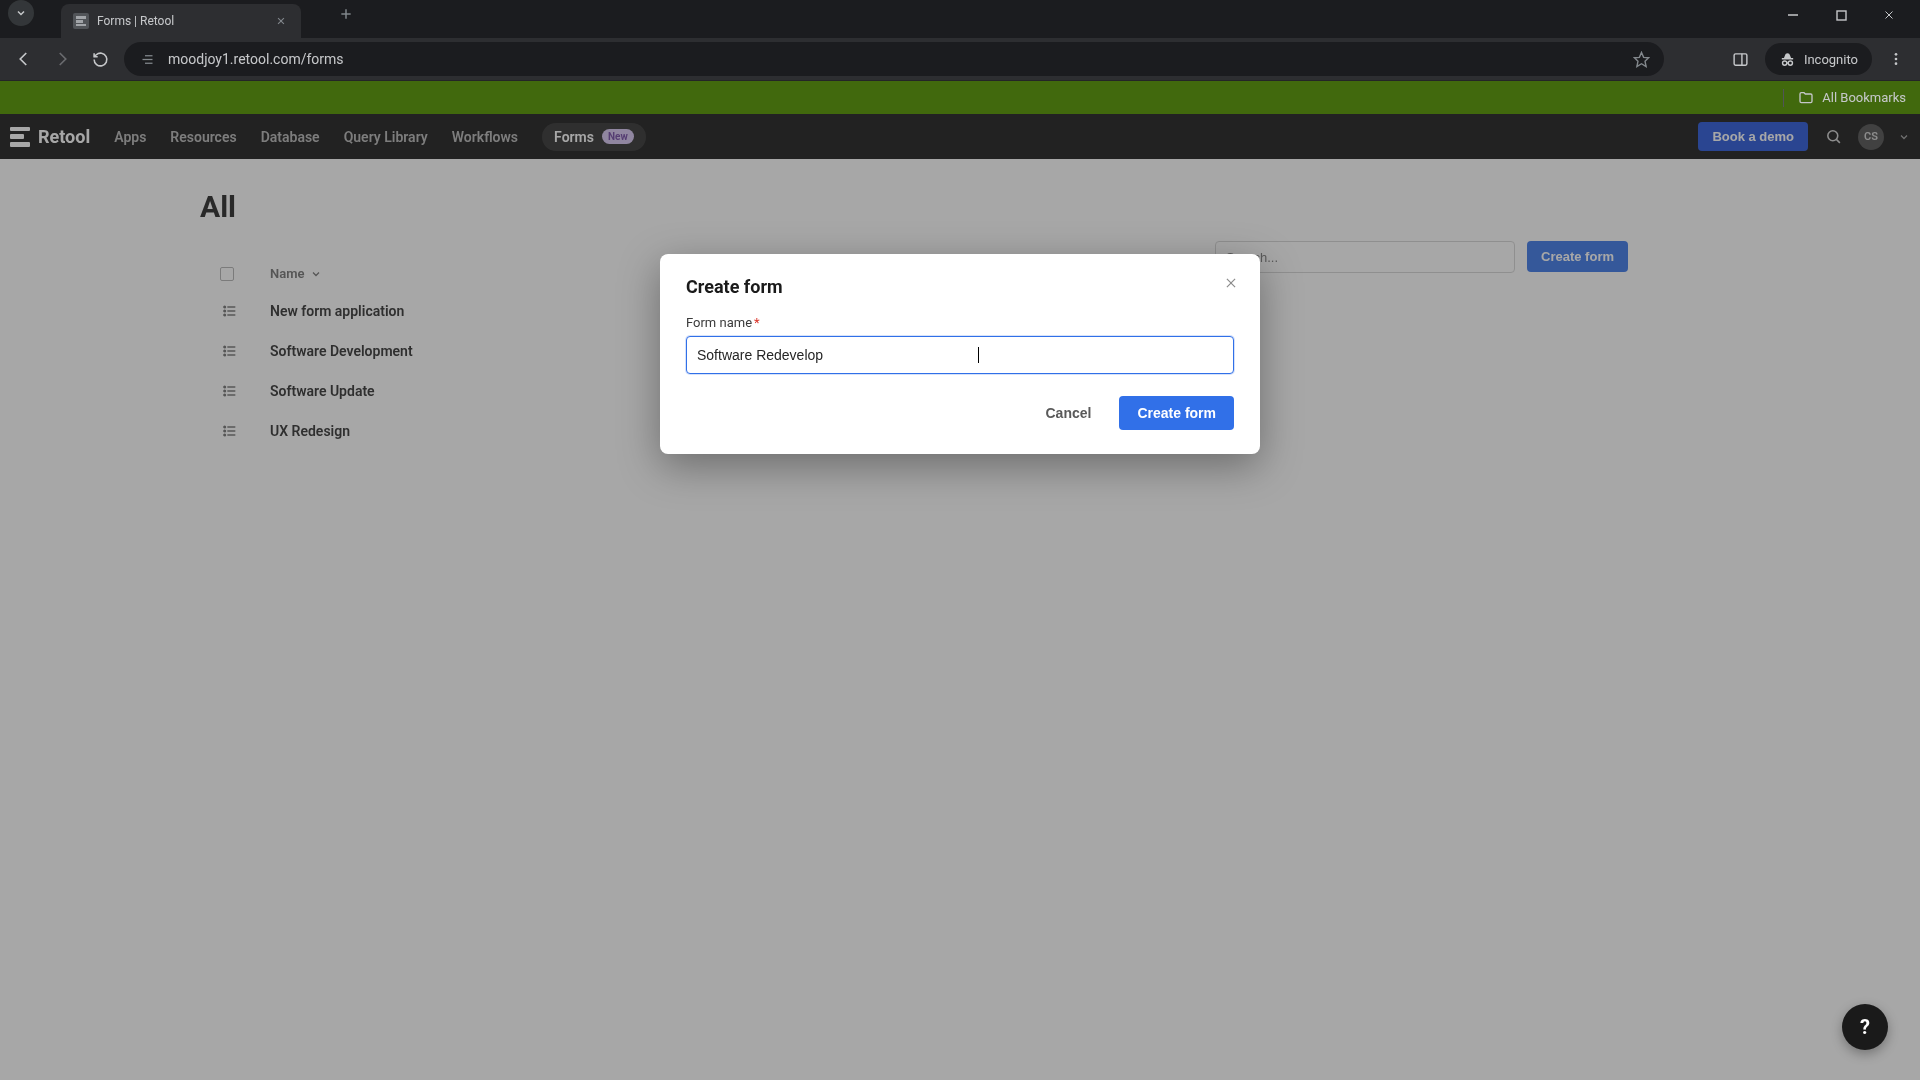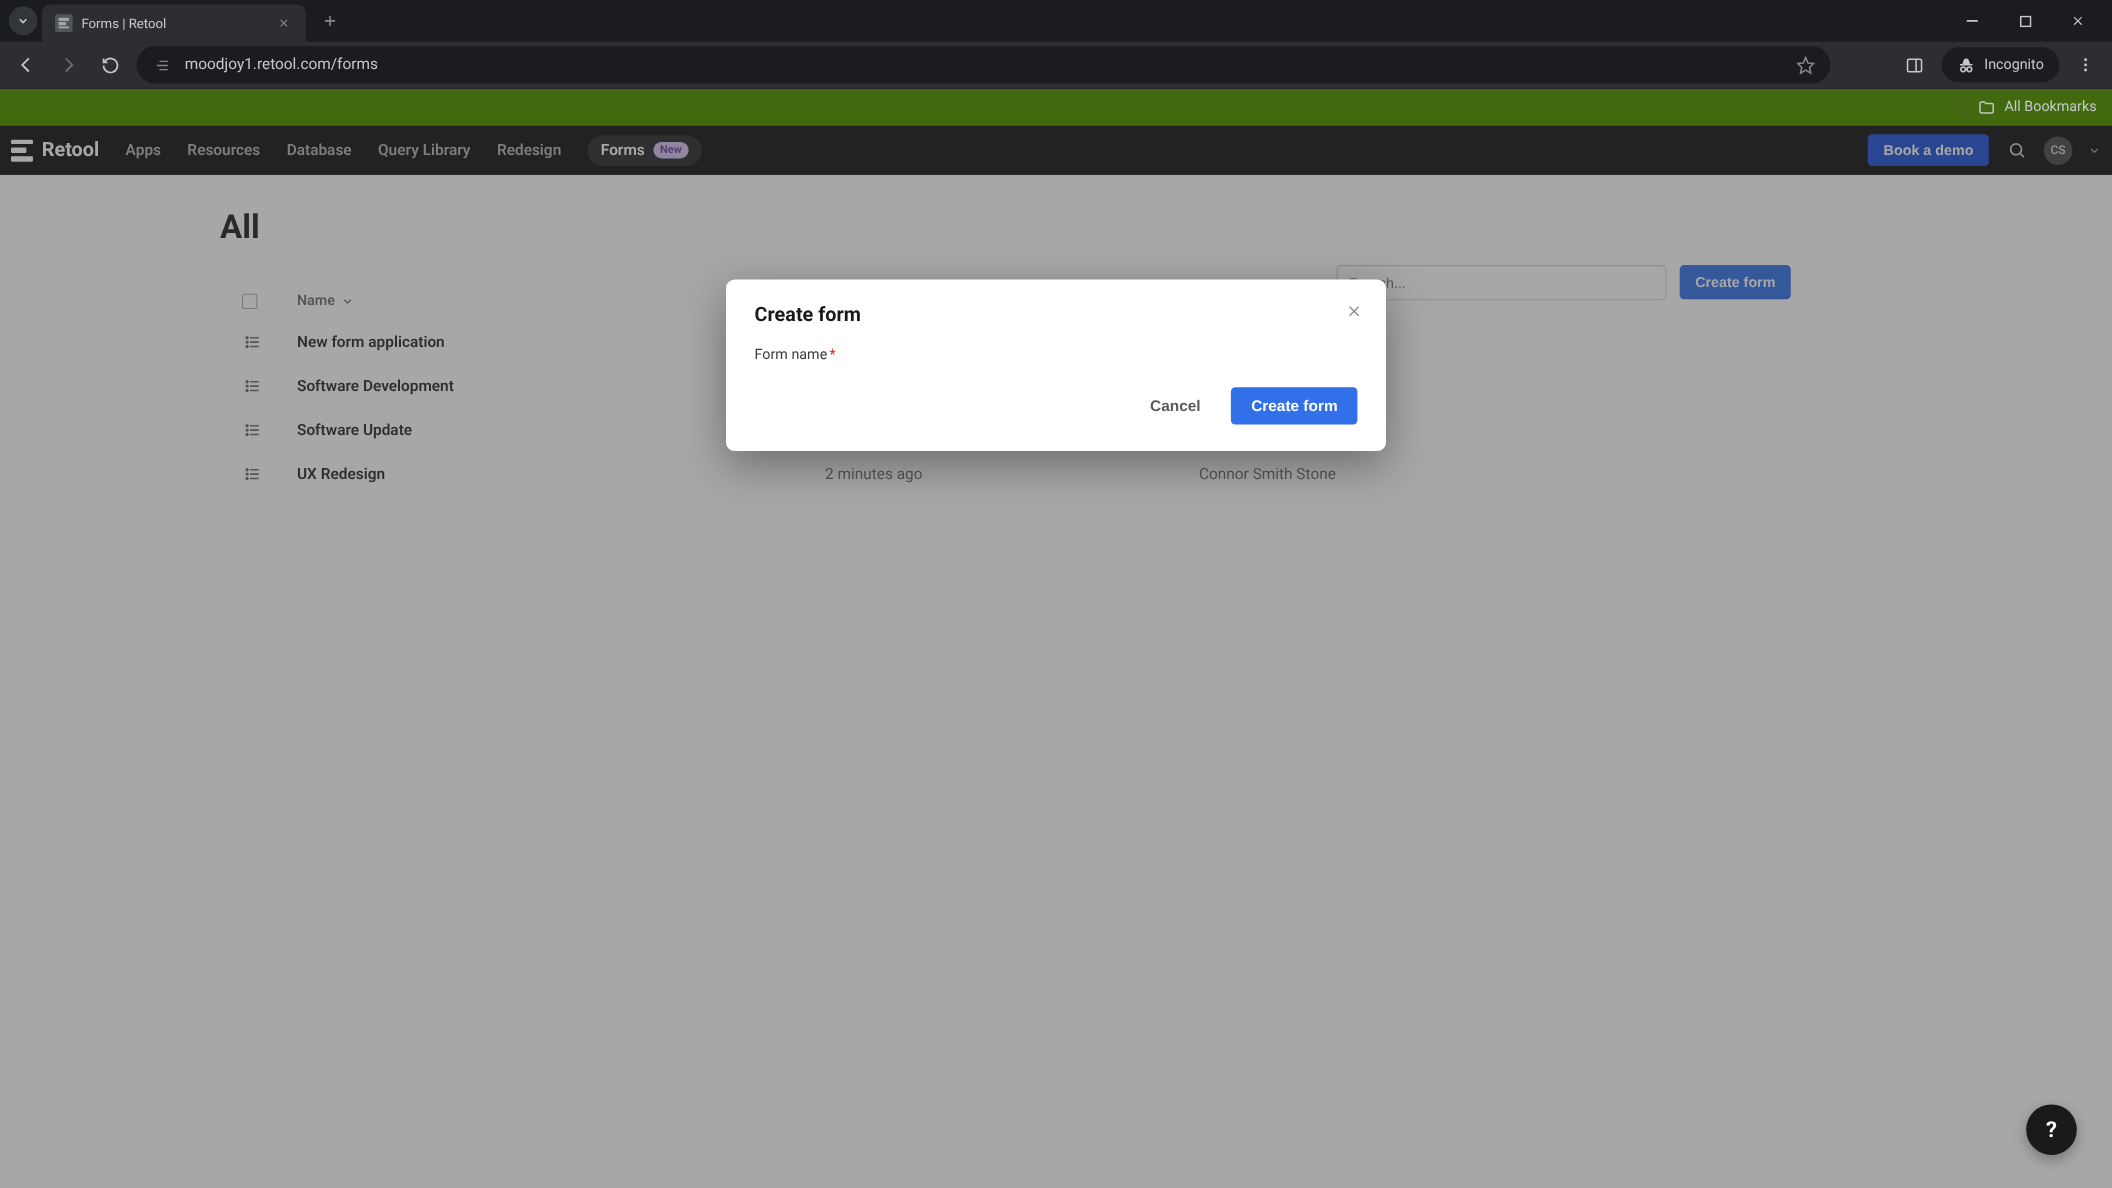--- a/index.html
+++ b/index.html
@@ -1,19 +1,19 @@
 <!DOCTYPE html>
 <html><head>
 <meta charset="utf-8">
 <style>
   * { box-sizing: border-box; margin: 0; padding: 0; }
   html, body { width: 1920px; height: 1080px; font-family: -apple-system, BlinkMacSystemFont, "Segoe UI", Roboto, sans-serif; background: #202124; overflow: hidden; }
 
   
-  .browser-top { background: #202124; height: 38px; display: flex; align-items: center; padding: 0 8px; }
+  .browser-top { background: #202124; height: 38px; display: flex; align-items: flex-start; padding: 0 8px; gap: 23px; }
   .tab-drop { width: 26px; height: 26px; border-radius: 50%; background: #3c4043; display: flex; align-items: center; justify-content: center; margin-right: 4px; cursor: pointer; }
   .tab { background: #35363a; height: 34px; border-radius: 8px 8px 0 0; display: flex; align-items: center; padding: 0 12px; min-width: 240px; margin-top: 4px; color: #e8eaed; font-size: 12px; gap: 8px; }
   .tab .favicon { width: 16px; height: 16px; background: #5f6368; border-radius: 2px; display:flex; align-items:center; justify-content:center; }
   .tab .title { flex: 1; }
   .tab .close { width: 16px; height: 16px; display:flex; align-items:center; justify-content:center; color:#9aa0a6; cursor:pointer; border-radius:50%; }
   .new-tab { width: 28px; height: 28px; display:flex; align-items:center; justify-content:center; color:#9aa0a6; cursor:pointer; margin-left:8px; }
   .window-controls { margin-left: auto; display:flex; gap: 18px; color:#e8eaed; padding-right: 8px; }
   .wc-btn { width: 30px; height: 30px; display:flex; align-items:center; justify-content:center; cursor:pointer; }
 
   .browser-toolbar { background: #35363a; height: 42px; display:flex; align-items:center; padding: 0 10px; gap: 10px; }
@@ -222,21 +222,21 @@
           <span class="bar b2"></span>
           <span class="bar b3"></span>
       </span>
       <span>Retool</span>
     </div>
     <div class="nav">
       <a>Apps</a>
       <a>Resources</a>
       <a>Database</a>
       <a>Query Library</a>
-      <a>Redesign</a>
+      <a>Workflows</a>
       <span class="pill">
         <a class="active">Forms</a>
         <span class="badge-new">New</span>
       </span>
     </div>
     <div class="header-right">
       <button class="book-demo">Book a demo</button>
       <span class="hdr-icon">
           <svg width="17" height="17" viewBox="0 0 24 24" fill="none" stroke="#d0d0d0" stroke-width="2.2">
             <circle cx="11" cy="11" r="7"></circle>
@@ -353,20 +353,24 @@
       <h2>Create form</h2>
       <div class="close-x">
         <svg width="14" height="14" viewBox="0 0 24 24" stroke="#8a8a8a" stroke-width="2">
             <line x1="5" y1="5" x2="19" y2="19"></line>
             <line x1="19" y1="5" x2="5" y2="19"></line>
           </svg>
       </div>
       <div class="field-label">
         <span>Form name</span><span class="req">*</span>
       </div>
+      <div style="position:relative;">
+        <input class="text-input" value="Software Redevelop" style="">
+        <span class="text-cursor-caret" style="left:292px; top:11px;"></span>
+      </div>
       <div class="modal-actions">
         <button class="btn-cancel">Cancel</button>
         <button class="btn-primary">Create form</button>
       </div>
     </div>
   </div>
 
   <div class="fab">
     <span>?</span>
   </div>

